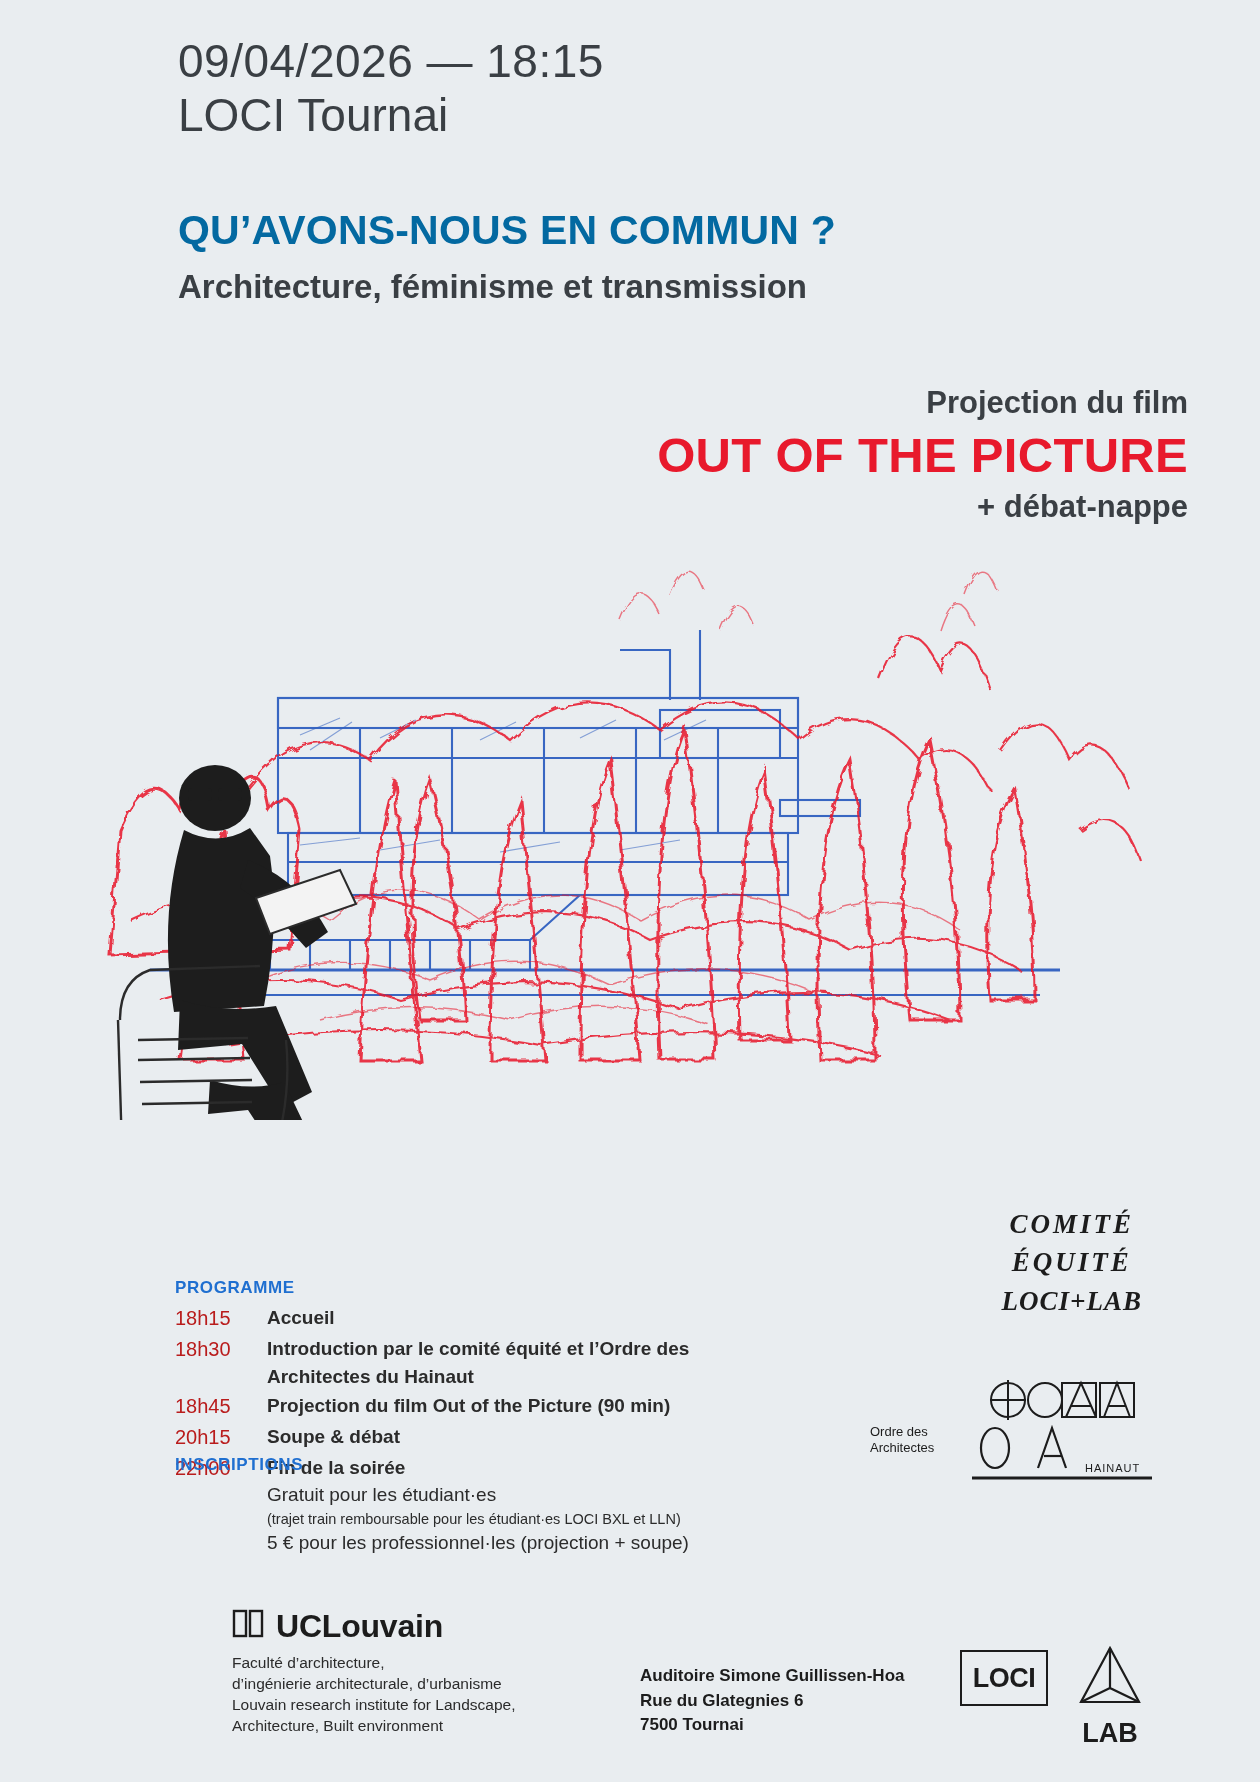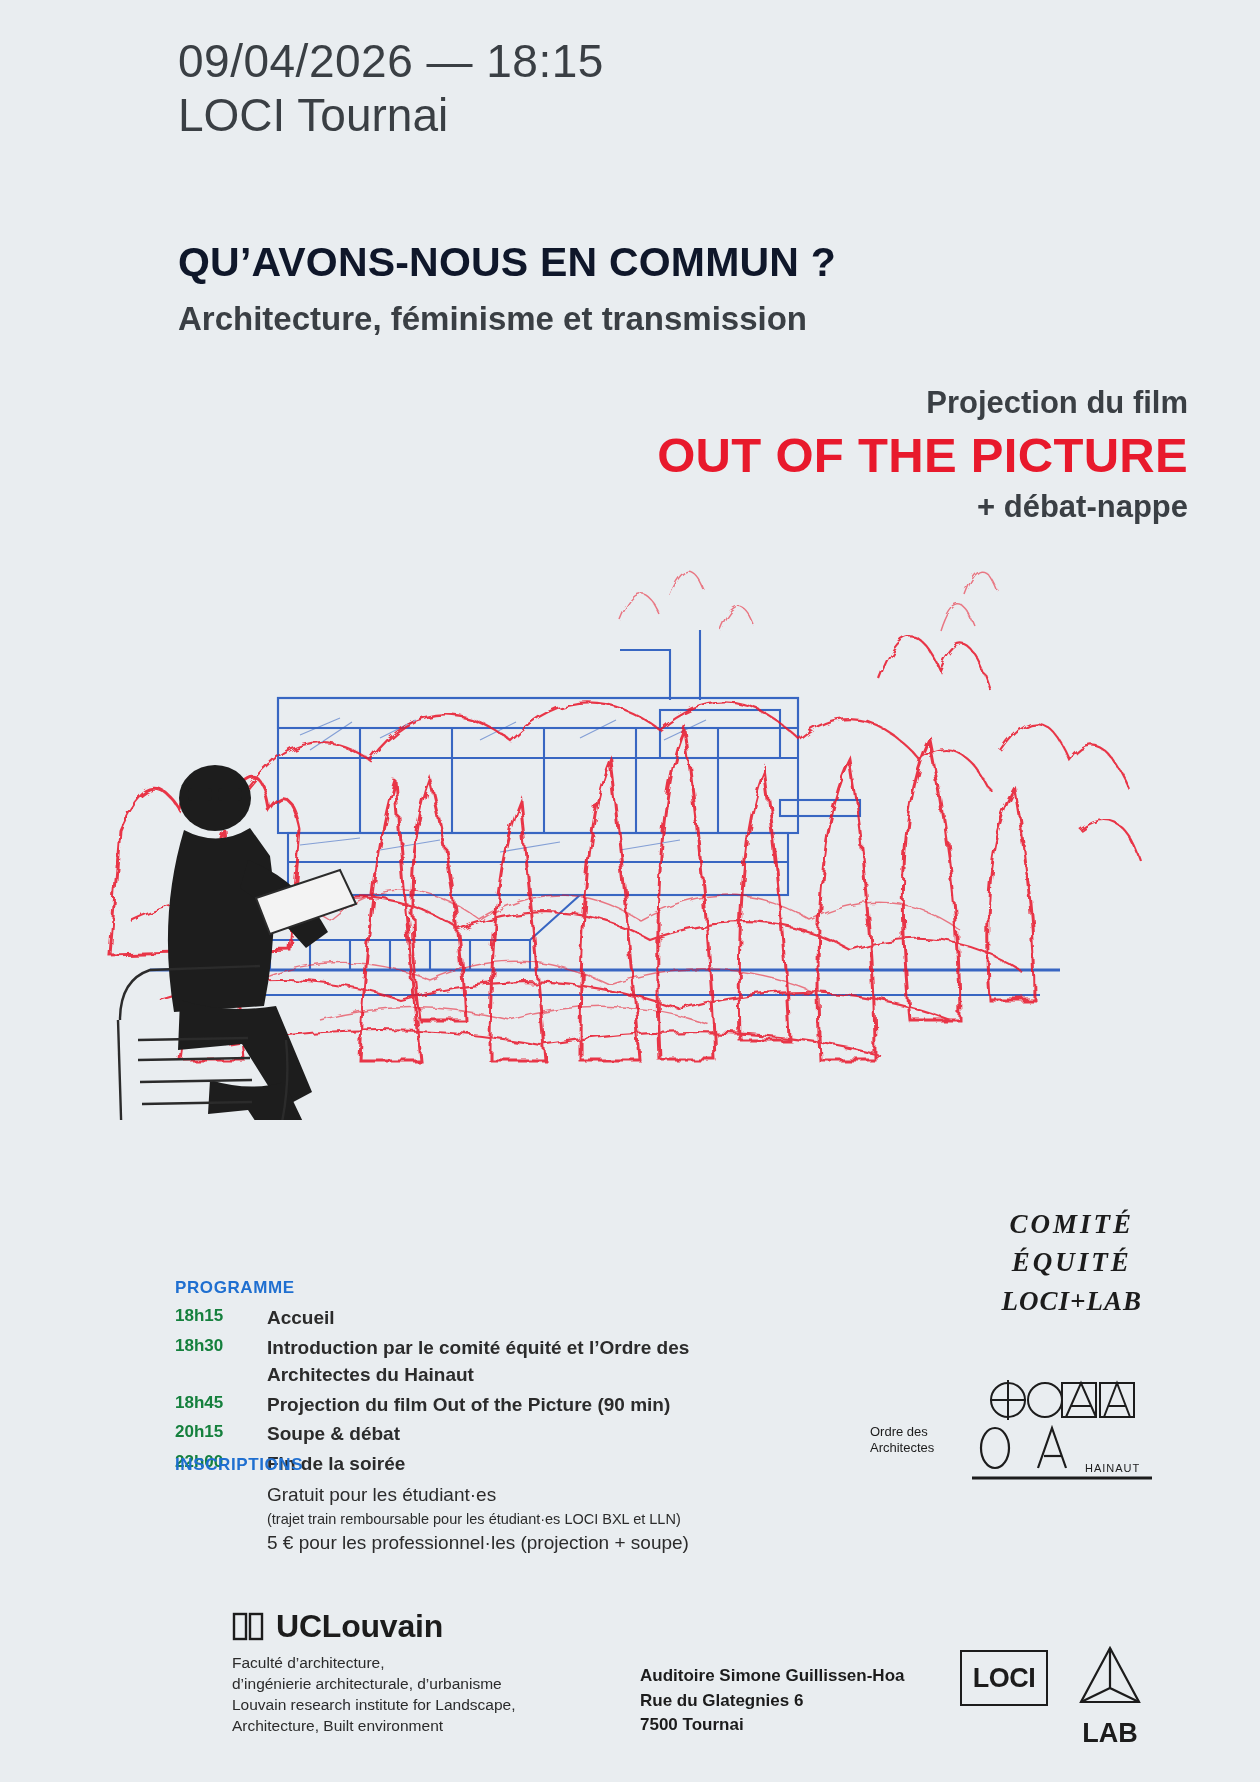--- a/index.html
+++ b/index.html
@@ -44,24 +44,23 @@
 
   .title-block {
     position: absolute;
     left: 178px;
     top: 205px;
     width: 1010px;
   }
   .main-title {
     font-size: 41px;
     font-weight: bold;
-    color: #0f172a;
+    color: #0369a1;
     letter-spacing: 0.2px;
     line-height: 1.25;
-    margin-top: 32px;
   }
   .sub-title {
     font-size: 33px;
     font-weight: bold;
     color: #3a3f44;
     margin-top: 10px;
     line-height: 1.25;
   }
 
   .film-block {
@@ -115,23 +114,23 @@
     margin-bottom: 6px;
   }
   .prog-row {
     display: flex;
     align-items: flex-start;
     margin-bottom: 2px;
   }
   .prog-time {
     width: 92px;
     flex: 0 0 92px;
-    font-size: 17px;
-    font-weight: bold;
-    color: #15803d;
+    font-size: 20px;
+    font-weight: normal;
+    color: #b91c1c;
     line-height: 1.45;
   }
   .prog-desc {
     font-size: 19px;
     color: #2b2b2b;
     line-height: 1.45;
     font-weight: bold;
   }
 
   .inscriptions {
@@ -193,21 +192,21 @@
 
   
   .uclouvain {
     position: absolute;
     left: 232px;
     top: 1608px;
     width: 420px;
   }
   .ucl-row {
     display: flex;
-    align-items: flex-end;
+    align-items: flex-start;
     gap: 10px;
   }
   .ucl-name {
     font-size: 32px;
     font-weight: bold;
     color: #1c1c1c;
     letter-spacing: -0.2px;
   }
   .ucl-sub {
     margin-top: 8px;

